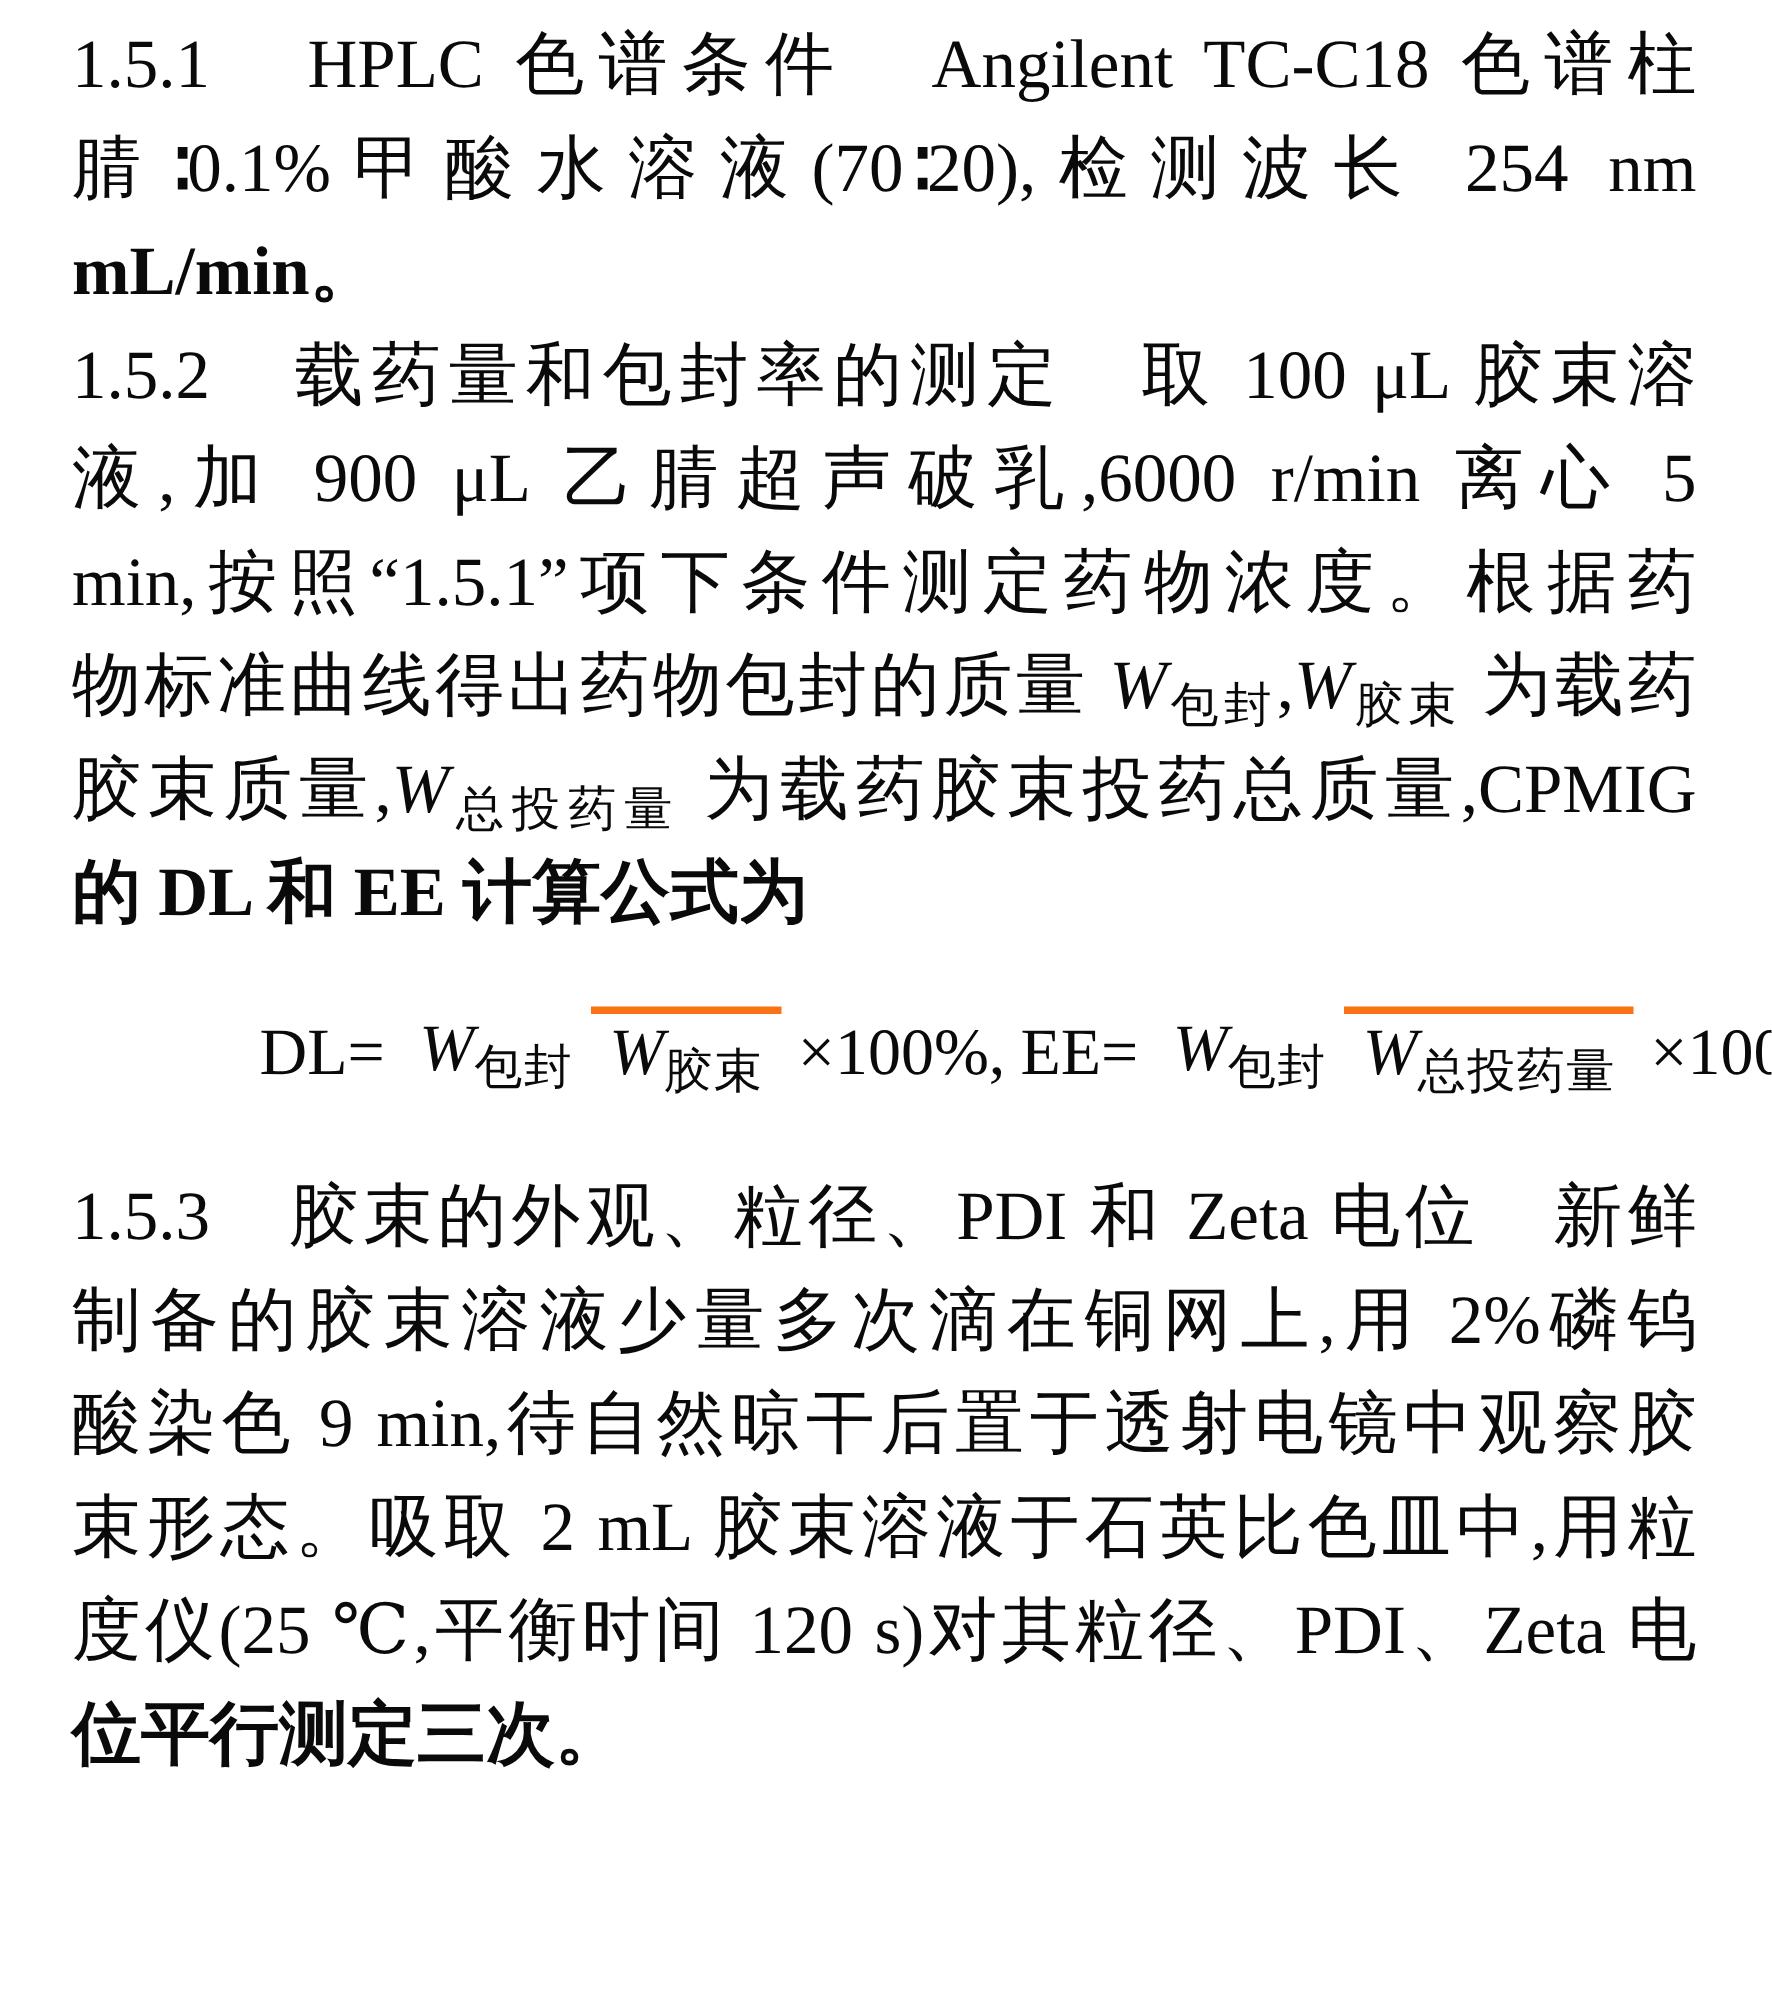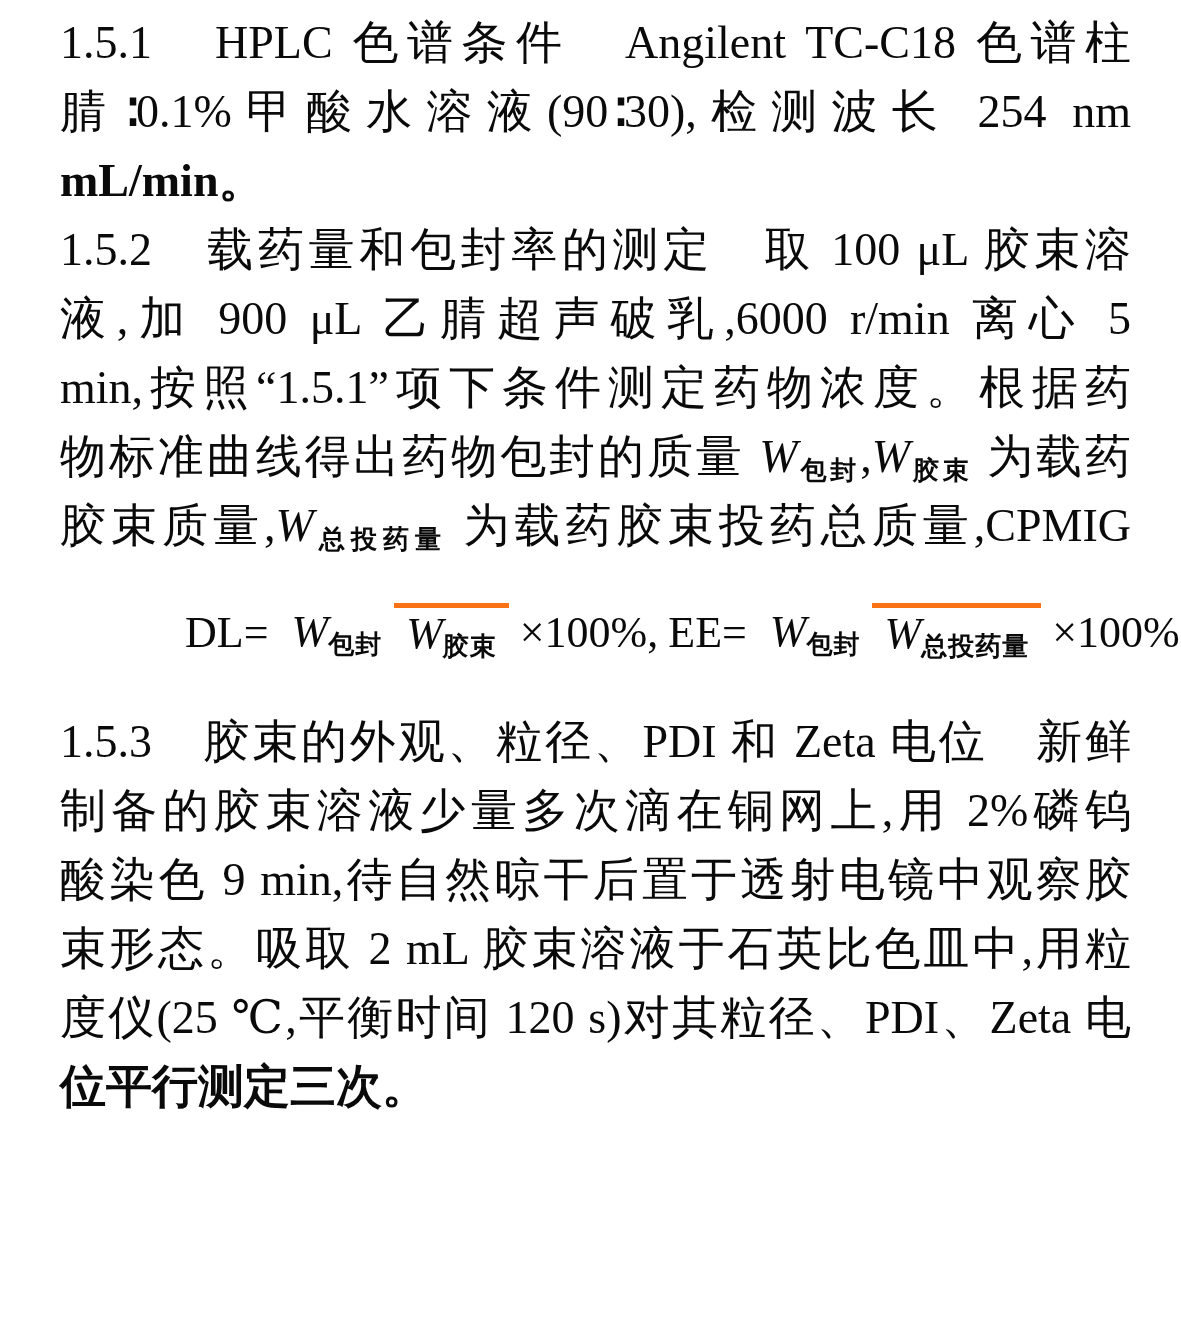--- a/index.html
+++ b/index.html
@@ -7,21 +7,21 @@
     padding: 0;
     width: 1181px;
     height: 1326px;
     background: #ffffff;
     overflow: hidden;
   }
   .page {
     box-sizing: border-box;
     width: 1181px;
     height: 1326px;
-    padding: 8px 50px 0 60px;
+    padding: 8px 50px 0 48px;
     color: #0a0a0a;
     font-family: "Liberation Serif", "DejaVu Serif", serif;
   }
   .line {
     font-size: 46px;
     line-height: 69px;
     height: 69px;
     text-align: justify;
     text-align-last: justify;
     white-space: nowrap;
@@ -31,24 +31,23 @@
     text-align: left;
     text-align-last: left;
     font-weight: bold;
   }
   .seg { display: inline; }
   .w {
     font-style: italic;
     font-family: "Liberation Serif", "DejaVu Serif", serif;
   }
   .line .sub, .formula .sub {
-    font-size: 26px;
+    font-size: 32px;
     vertical-align: -0.28em;
     letter-spacing: 1px;
-    font-weight: bold;
   }
   .formula {
     height: 147px;
     display: flex;
     align-items: center;
     margin-left: 120px;
     font-size: 44px;
     line-height: 1.1;
   }
   .ftext { margin: 0 5px; white-space: nowrap; }
@@ -64,27 +63,28 @@
   }
   .frac .den {
     border-top: 5px solid #f97316;
   }
 </style>
 </head>
 <body>
 
 <div class="page">
     <div class="line"><span class="seg num">1.5.1</span><span class="seg gap">　</span><span class="seg title">HPLC 色谱条件</span><span class="seg gap">　</span><span class="seg body">Angilent TC-C18 色谱柱</span></div>
-    <div class="line"><span class="seg body">腈∶0.1%甲酸水溶液(90∶30),检测波长 254 nm</span></div>
+    <div class="line"><span class="seg body">腈∶0.1%甲酸水溶液(70∶20),检测波长 254 nm</span></div>
     <div class="line flush"><span class="seg body">mL/min。</span></div>
     <div class="line"><span class="seg num">1.5.2</span><span class="seg gap">　</span><span class="seg title">载药量和包封率的测定</span><span class="seg gap">　</span><span class="seg body">取 100 μL 胶束溶</span></div>
     <div class="line"><span class="seg body">液,加 900 μL 乙腈超声破乳,6000 r/min 离心 5</span></div>
     <div class="line"><span class="seg body">min,按照“1.5.1”项下条件测定药物浓度。根据药</span></div>
     <div class="line"><span class="seg body">物标准曲线得出药物包封的质量 </span><span class="seg w">W</span><span class="seg sub">包封</span><span class="seg body">,</span><span class="seg w">W</span><span class="seg sub">胶束</span><span class="seg body"> 为载药</span></div>
     <div class="line"><span class="seg body">胶束质量,</span><span class="seg w">W</span><span class="seg sub">总投药量</span><span class="seg body"> 为载药胶束投药总质量,CPMIG</span></div>
+    <div class="line flush"><span class="seg body">的 DL 和 EE 计算公式为</span></div>
     <div class="formula">
       <span class="ftext">DL=</span>
       <span class="frac">
         <span class="num"><span class="w">W</span><span class="sub">包封</span></span>
         <span class="den"><span class="w">W</span><span class="sub">胶束</span></span>
       </span>
       <span class="ftext">×100%,</span>
       <span class="ftext">EE=</span>
       <span class="frac">
         <span class="num"><span class="w">W</span><span class="sub">包封</span></span>

